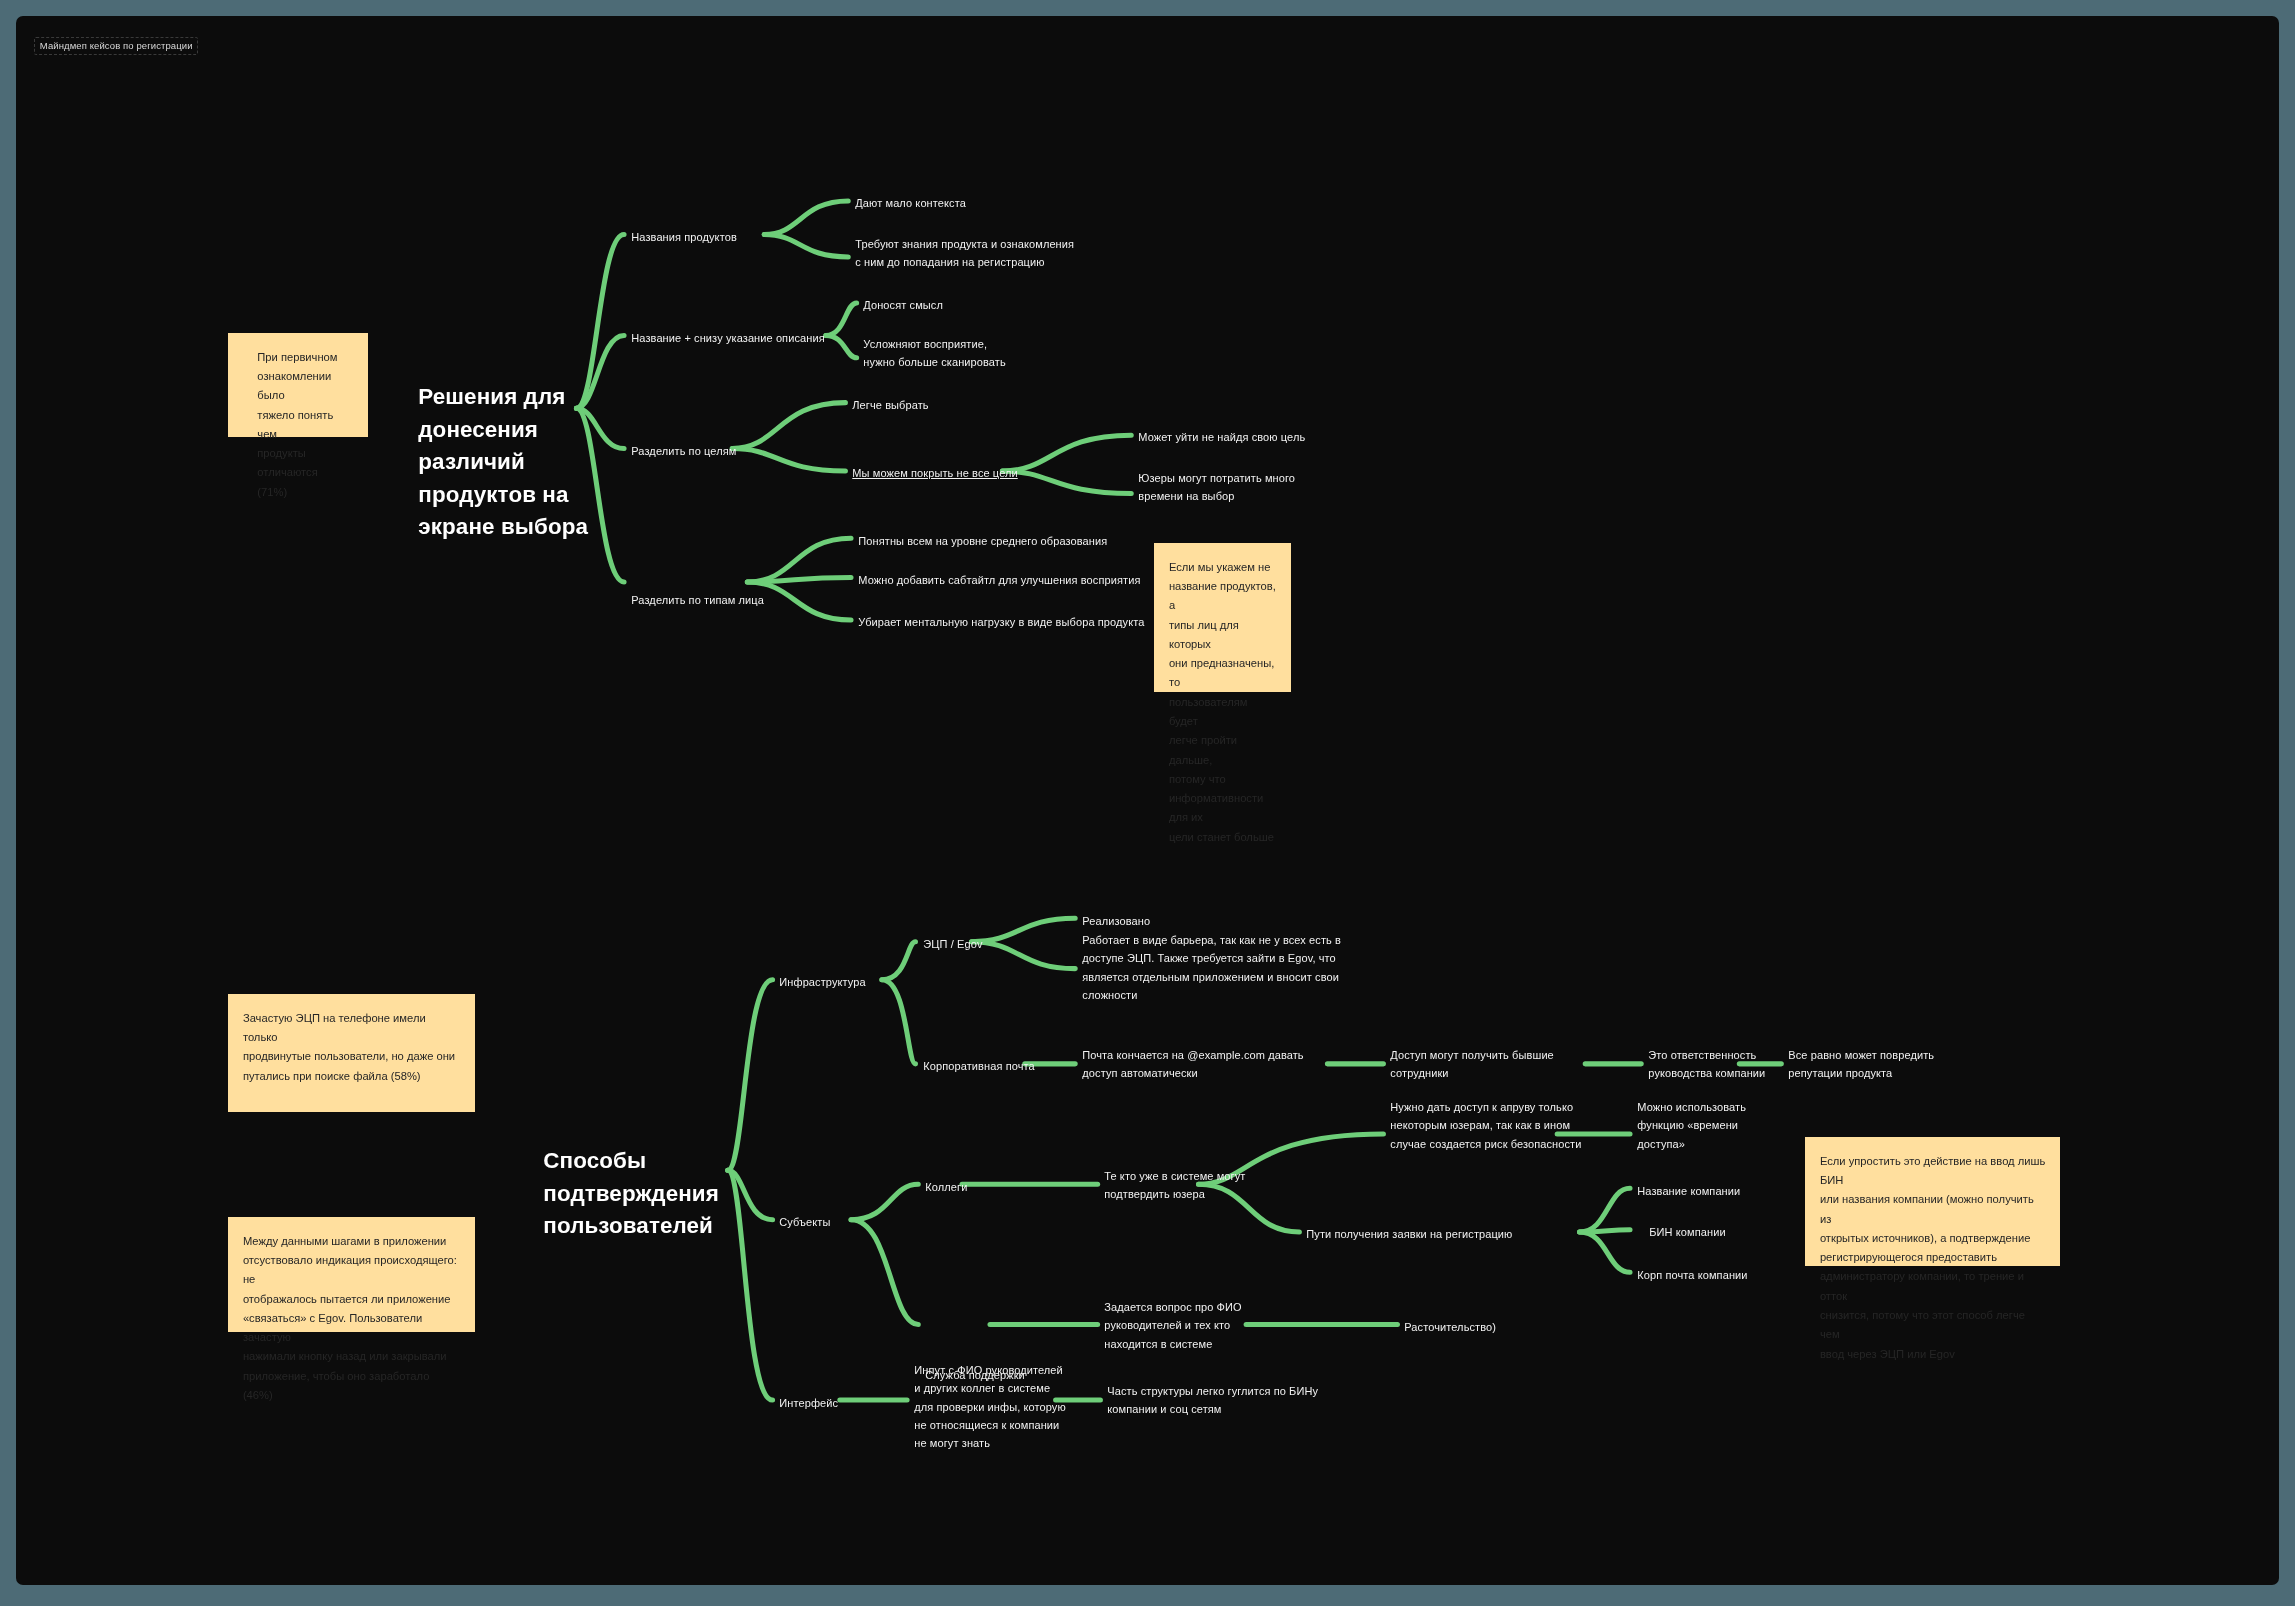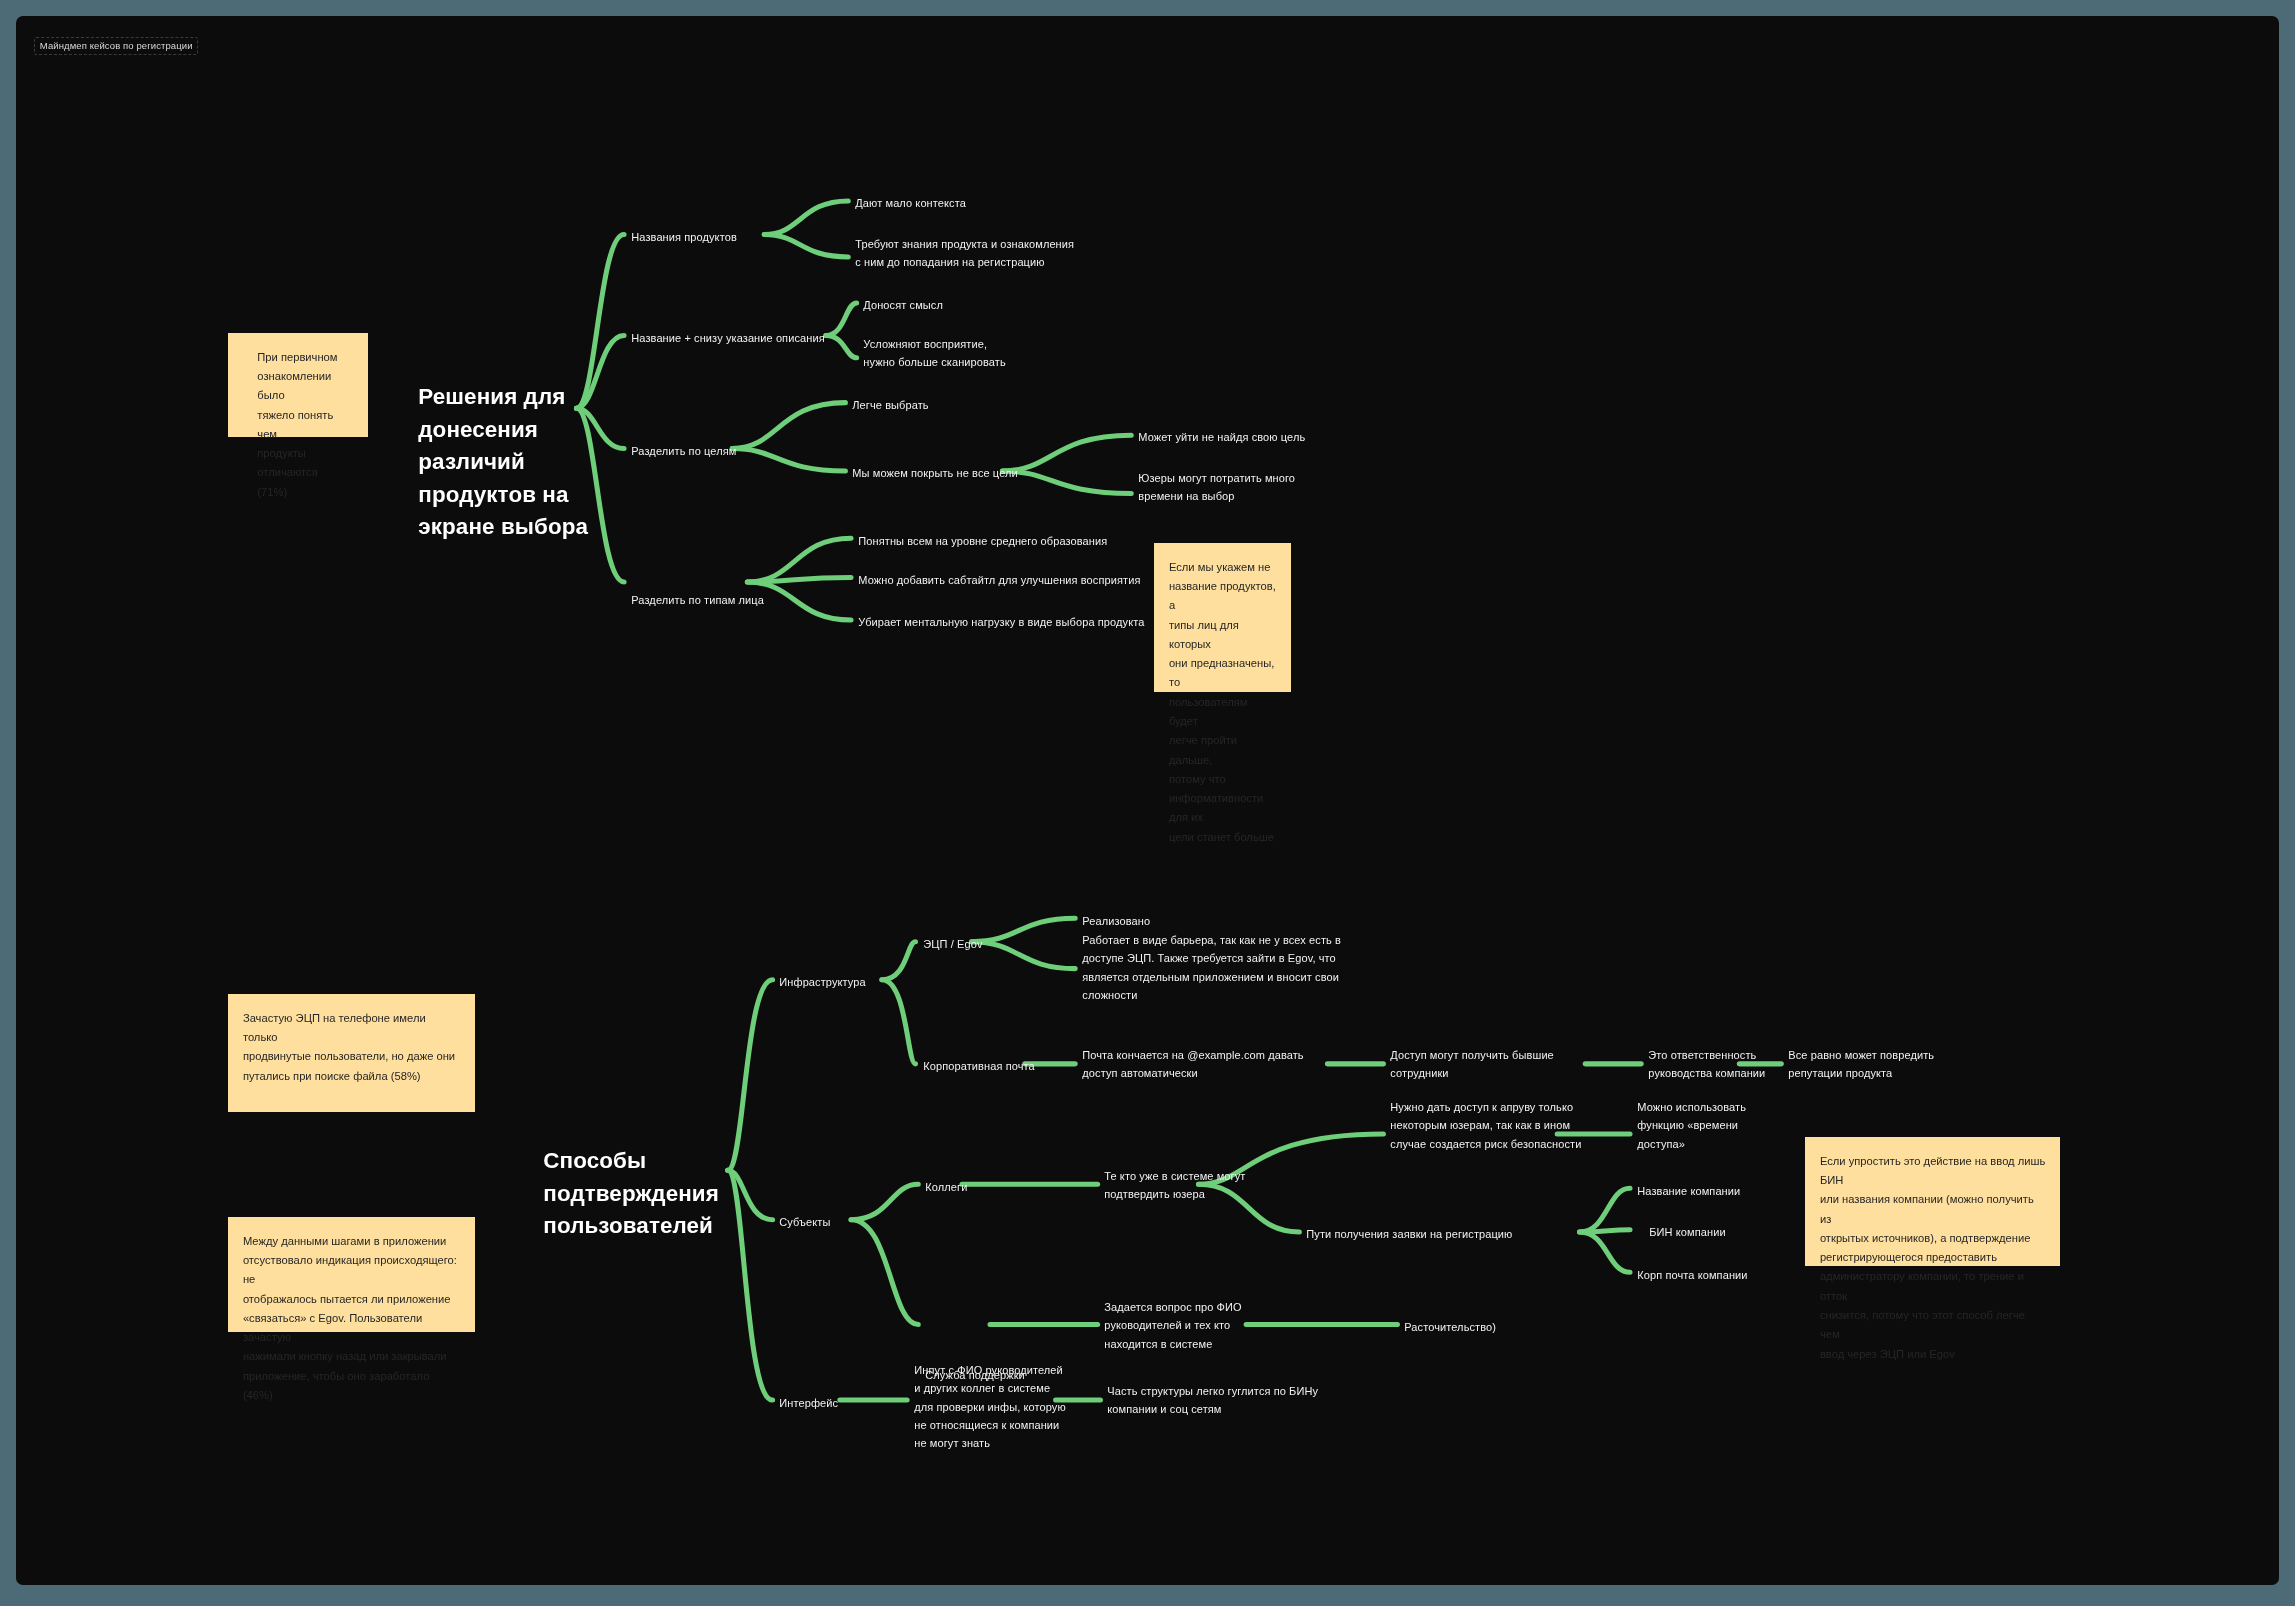--- a/index.html
+++ b/index.html
@@ -130,21 +130,21 @@
   <div class="node" style="left:839px;top:219px;">Требуют знания продукта и ознакомления
 с ним до попадания на регистрацию</div>
 
   <div class="node" style="left:615px;top:313px;">Название + снизу указание описания</div>
   <div class="node" style="left:847px;top:280px;">Доносят смысл</div>
   <div class="node" style="left:847px;top:319px;">Усложняют восприятие,
 нужно больше сканировать</div>
 
   <div class="node" style="left:615px;top:426px;">Разделить по целям</div>
   <div class="node" style="left:836px;top:380px;">Легче выбрать</div>
-  <div class="node" style="left:836px;top:448px;">Мы можем покрыть не все цели</div>
+  <div class="node" style="left:836px;top:448px;text-decoration:underline;">Мы можем покрыть не все цели</div>
   <div class="node" style="left:1122px;top:412px;">Может уйти не найдя свою цель</div>
   <div class="node" style="left:1122px;top:453px;">Юзеры могут потратить много
 времени на выбор</div>
 
   <div class="node" style="left:615px;top:559px;margin-top:16px;">Разделить по типам лица</div>
   <div class="node" style="left:842px;top:516px;">Понятны всем на уровне среднего образования</div>
   <div class="node" style="left:842px;top:555px;">Можно добавить сабтайтл для улучшения восприятия</div>
   <div class="node" style="left:842px;top:597px;">Убирает ментальную нагрузку в виде выбора продукта</div>
 
   <div class="node root" style="left:527px;top:1129px;width:191px;">Способы подтверждения

